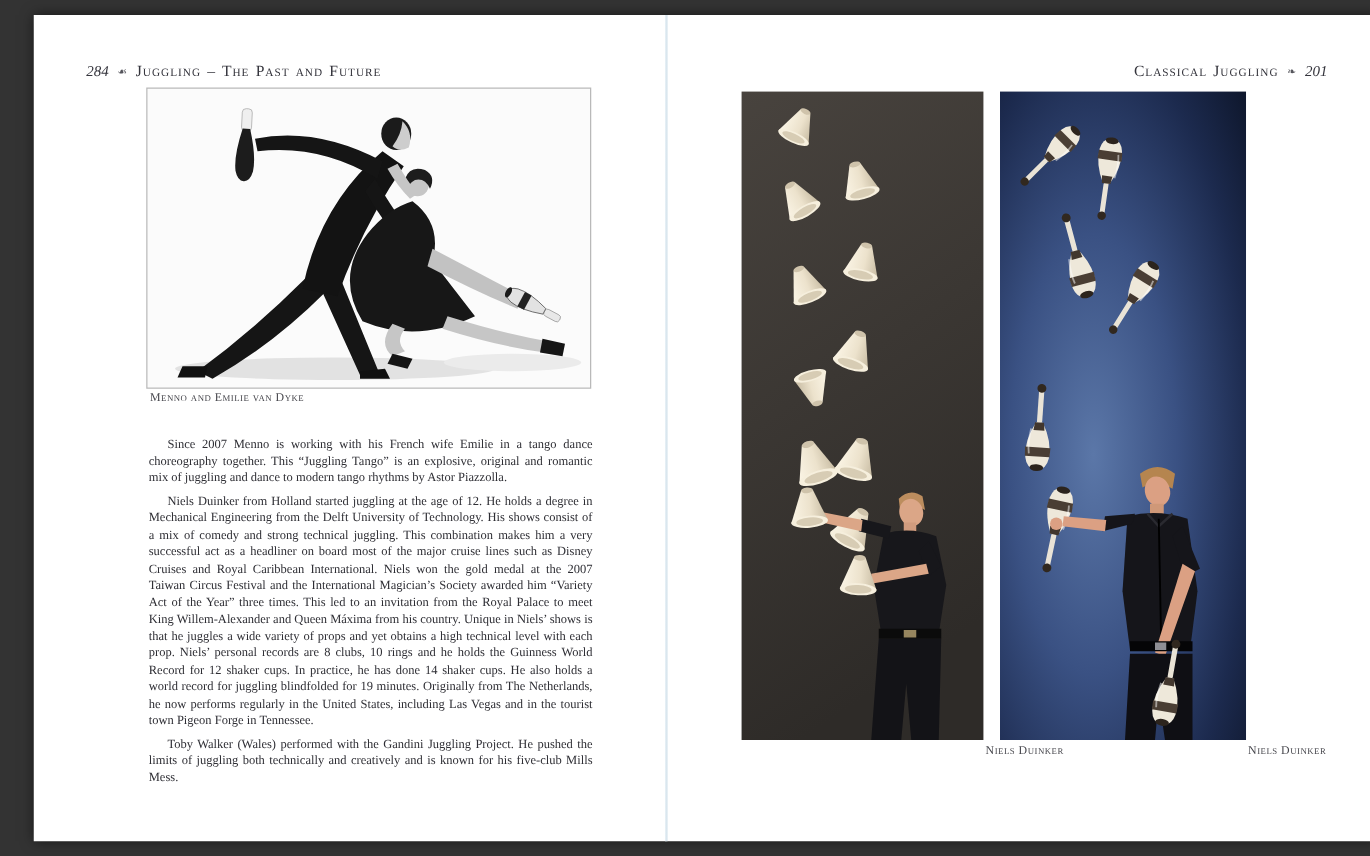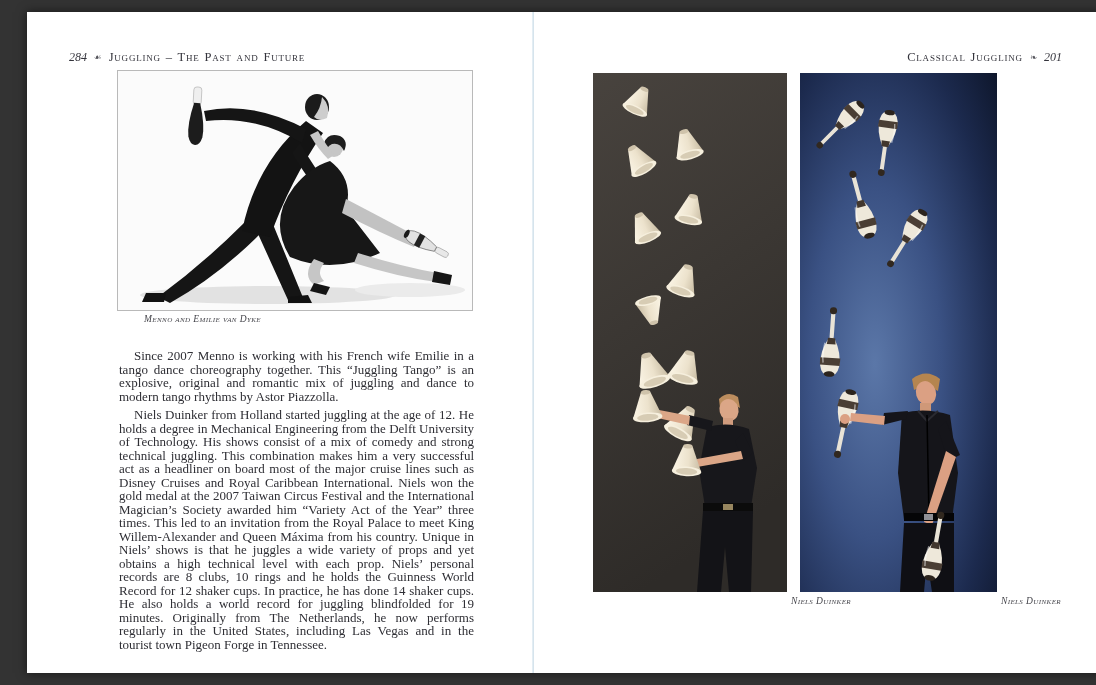--- a/index.html
+++ b/index.html
@@ -36,32 +36,31 @@
   .head-right { right:40px; text-align:right; }
 
   .photo { position:absolute; overflow:hidden; }
   .photo svg { display:block; }
   .photo-tango { left:91px; top:59px; width:354px; height:239px; outline:1px solid #b9b9b9; }
   .photo-cups  { left:566px; top:61px; width:194px; height:519px; }
   .photo-clubs { left:773px; top:61px; width:197px; height:519px; }
 
   .photo-caption {
     position:absolute;
-    font-variant:small-caps; font-style:italic;
+    font-variant:small-caps; 
     font-size:9.5px; letter-spacing:0.4px; color:#46464c;
     white-space:nowrap;
-    margin-left:24px;
   }
   .cap-tango { left:93px; top:302px; }
   .cap-cups  { top:584px; right:251px; text-align:right; }
   .cap-clubs { top:584px; right:41px;  text-align:right; }
 
   .body-text {
     position:absolute; left:92px; top:337px; width:355px;
-    font-size:13px; line-height:13.5px;
+    font-size:10px; line-height:13.5px;
     color:#2e2e34; text-align:justify;
   }
   .body-text p { text-indent:15px; margin:0 0 5px 0; }
 </style>
 </head>
 <body>
 
 <div class="spread">
 
   <div class="running-head head-left">
@@ -109,20 +108,21 @@
         <rect x="-6.5" y="2" width="13" height="6" fill="#222222"></rect>
         <ellipse cx="0" cy="19.5" rx="4.5" ry="2.2" fill="#1a1a1a"></ellipse>
       </g>
     </svg>
   </div>
   <div class="photo-caption cap-tango">Menno and Emilie van Dyke</div>
 
   <div class="body-text">
     <p>Since 2007 Menno is working with his French wife Emilie in a tango dance choreography together. This “Juggling Tango” is an explosive, original and romantic mix of juggling and dance to modern tango rhythms by Astor Piazzolla.</p>
     <p>Niels Duinker from Holland started juggling at the age of 12. He holds a degree in Mechanical Engineering from the Delft University of Technology. His shows consist of a mix of comedy and strong technical juggling. This combination makes him a very successful act as a headliner on board most of the major cruise lines such as Disney Cruises and Royal Caribbean International. Niels won the gold medal at the 2007 Taiwan Circus Festival and the International Magician’s Society awarded him “Variety Act of the Year” three times. This led to an invitation from the Royal Palace to meet King Willem-Alexander and Queen Máxima from his country. Unique in Niels’ shows is that he juggles a wide variety of props and yet obtains a high technical level with each prop. Niels’ personal records are 8 clubs, 10 rings and he holds the Guinness World Record for 12 shaker cups. In practice, he has done 14 shaker cups. He also holds a world record for juggling blindfolded for 19 minutes. Originally from The Netherlands, he now performs regularly in the United States, including Las Vegas and in the tourist town Pigeon Forge in Tennessee.</p>
+    <p>Toby Walker (Wales) performed with the Gandini Juggling Project. He pushed the limits of juggling both technically and creatively and is known for his five-club Mills Mess.</p>
   </div>
 
   <div class="photo photo-cups">
     <svg viewBox="0 0 194 519" width="194" height="519">
       <defs>
         <linearGradient id="bgB" x1="0" y1="0" x2="0.25" y2="1">
           <stop offset="0" stop-color="#48433e"></stop>
           <stop offset="1" stop-color="#2e2b28"></stop>
         </linearGradient>
         <linearGradient id="cupBody" x1="0" y1="0" x2="1" y2="0">

